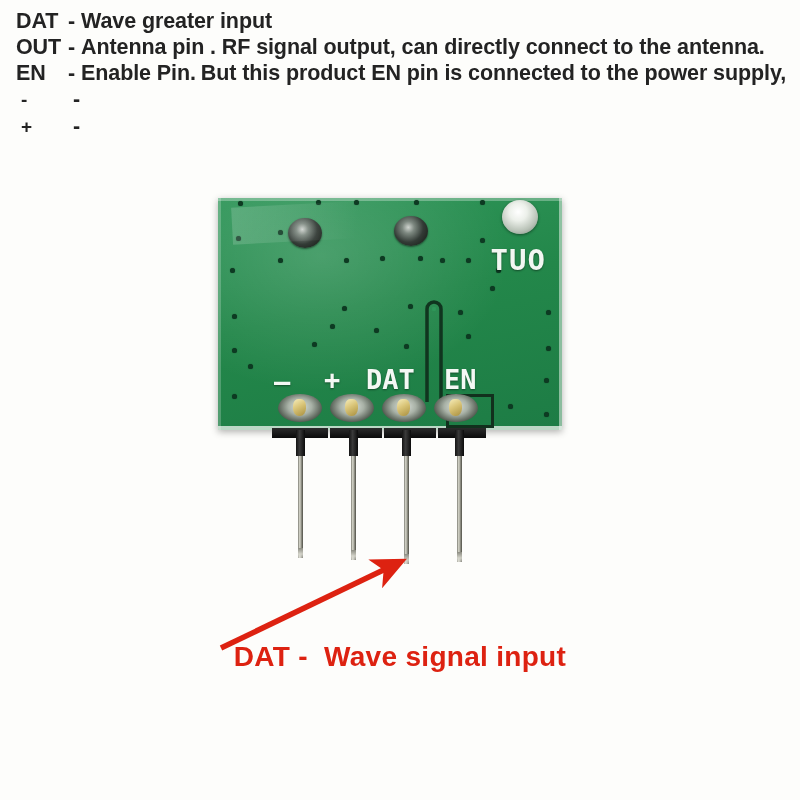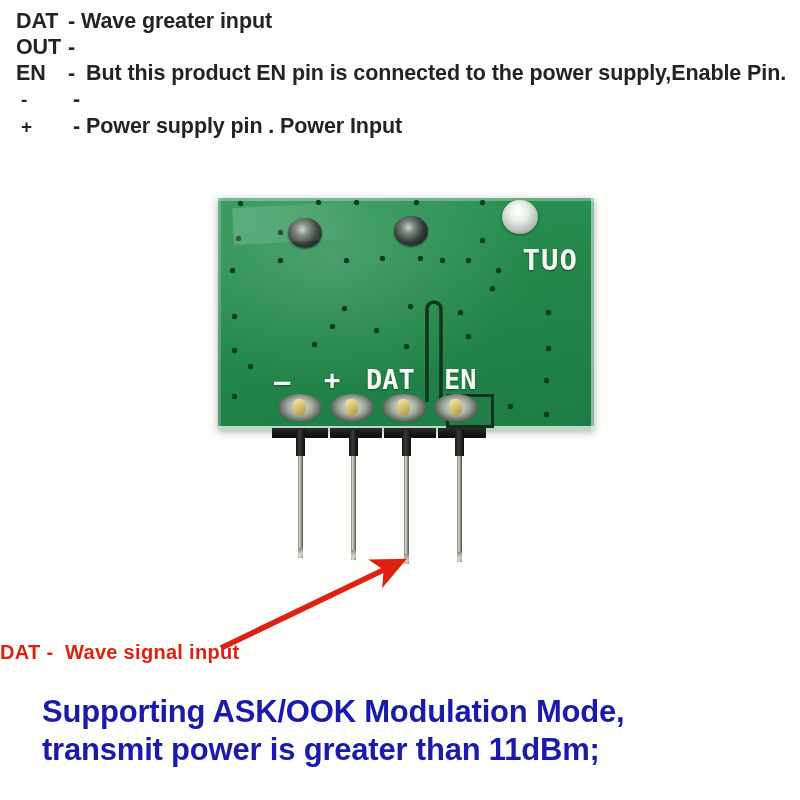--- a/index.html
+++ b/index.html
@@ -72,21 +72,20 @@
   #pcb {
     position: absolute;
     left: 218px;
     top: 8px;
     width: 344px;
     height: 232px;
     background:
       radial-gradient(ellipse at 30% 25%, rgba(255,255,255,0.16) 0%, rgba(255,255,255,0) 55%),
       linear-gradient(168deg, #2f9659 0%, #23874a 45%, #1d7c45 100%);
     box-shadow: 0 2px 7px rgba(0,0,0,0.30);
-    padding-left: 32px;
   }
   #pcb::after {
     
     content: "";
     position: absolute;
     left: 4%;
     top: 2%;
     width: 52%;
     height: 16%;
     background: linear-gradient(100deg, rgba(255,255,255,0.17), rgba(255,255,255,0.0) 70%);
@@ -262,22 +261,22 @@
     height: 800px;
     pointer-events: none;
   }
 
   
   #caption-red {
     position: absolute;
     left: 0;
     top: 641px;
     width: 800px;
-    text-align: left;
-    font-size: 20px;
+    text-align: center;
+    font-size: 28px;
     font-weight: 700;
     color: #dd2211;
     letter-spacing: 0.3px;
     white-space: pre;
   }
   #caption-blue {
     position: absolute;
     left: 42px;
     top: 693px;
     width: 730px;
@@ -298,39 +297,39 @@
 
     <div class="legend-row">
       <span class="legend-name">DAT</span>
       <span class="legend-dash">-</span>
       <span class="legend-text">Wave greater input</span>
     </div>
 
     <div class="legend-row">
       <span class="legend-name">OUT</span>
       <span class="legend-dash">-</span>
+      <span class="legend-text">Antenna pin . RF signal output, can directly connect to the antenna.</span>
     </div>
 
     <div class="legend-row">
       <span class="legend-name">EN</span>
       <span class="legend-dash">-</span>
+      <span class="legend-text">Enable Pin.</span>
       <span class="legend-text warn" style="padding-left:5px">But this product EN pin is connected to the power supply,</span>
-      <span class="legend-text">Enable Pin.</span>
     </div>
 
 
     <div class="legend-row">
       <span class="legend-name sym">-</span>
       <span class="legend-dash">-</span>
     </div>
 
     <div class="legend-row">
       <span class="legend-name sym">+</span>
       <span class="legend-dash">-</span>
-      <span class="legend-text">Power supply pin . Power Input</span>
     </div>
 
   </div>
 
   <div id="board-photo">
 
     <div id="pcb">
       <div class="pcb-edge-top"></div>
       <div class="pcb-edge-left"></div>
       <div class="pcb-edge-right"></div>
@@ -438,18 +437,14 @@
     <defs>
       <marker id="arrowhead" markerWidth="7" markerHeight="7" refX="4.6" refY="3.2" orient="auto">
         <path d="M0,0.3 L6.4,3.2 L0,6.1 L1.7,3.2 Z" fill="#dd2211"></path>
       </marker>
     </defs>
     <line x1="221" y1="648" x2="398" y2="563" stroke="#dd2211" stroke-width="5.5" marker-end="url(#arrowhead)"></line>
   </svg>
 
   <div id="caption-red">DAT -  Wave signal input</div>
 
-  <div id="caption-blue">
-    <div>Supporting ASK/OOK Modulation Mode,</div>
-    <div>transmit power is greater than 11dBm;</div>
-  </div>
 
 </div>
 
 </body></html>

